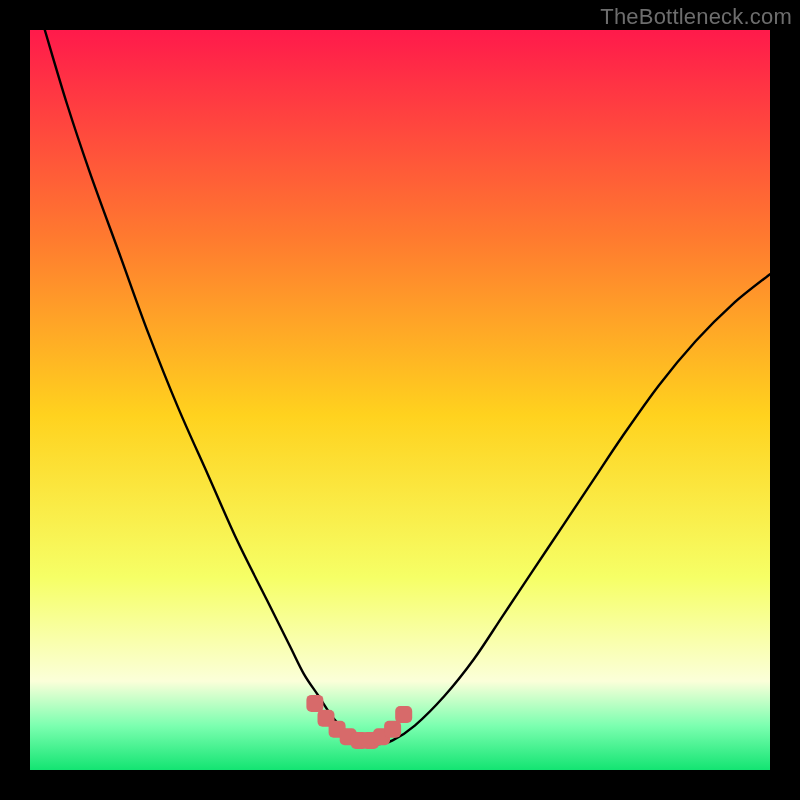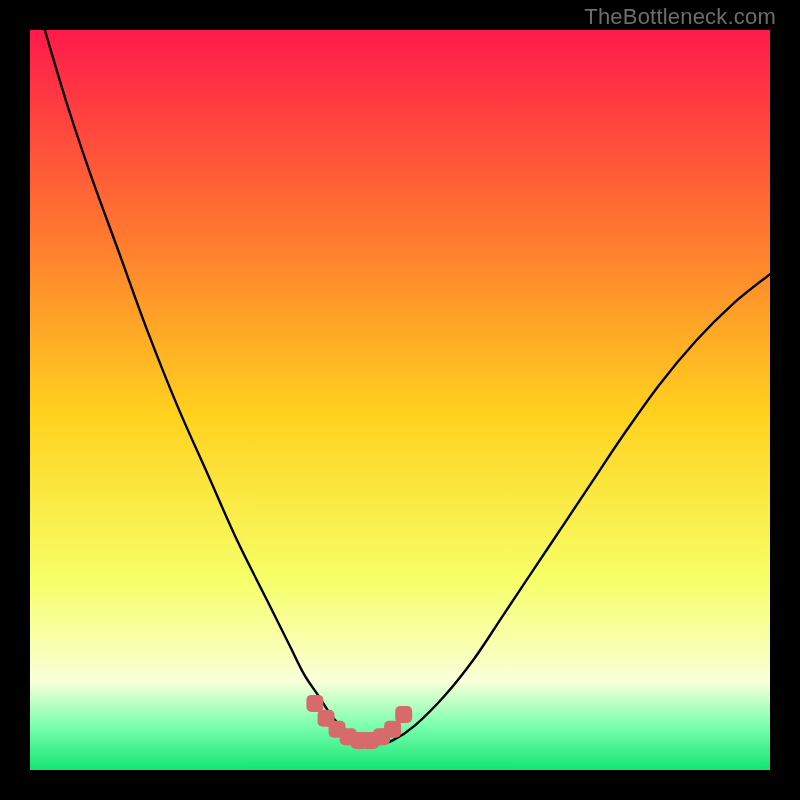--- a/index.html
+++ b/index.html
@@ -22,21 +22,21 @@
   .plot-area {
     position: absolute;
     left: 30px;
     top: 30px;
     width: 740px;
     height: 740px;
   }
   .watermark {
     position: absolute;
     top: 4px;
-    right: 24px;
+    right: 8px;
     color: #6d6d6d;
     font-size: 22px;
     font-weight: 500;
     letter-spacing: 0.2px;
   }
   svg { display: block; }
 </style>
 </head>
 <body>
 

